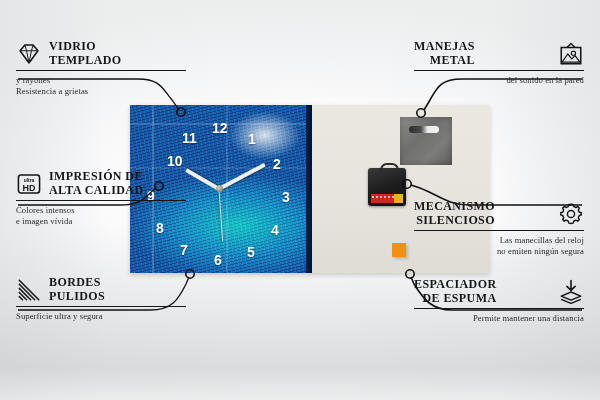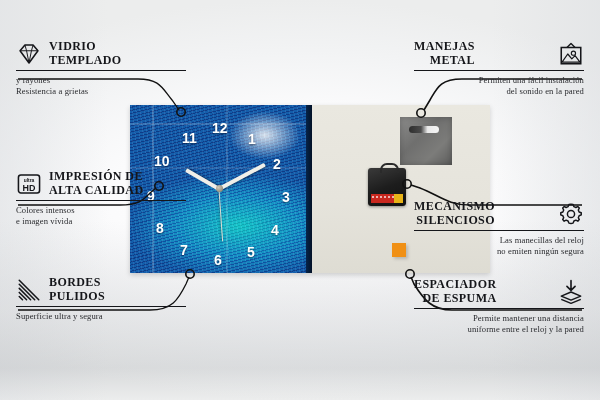--- a/index.html
+++ b/index.html
@@ -151,21 +151,21 @@
       <div class="numeral" style="left:82px;top:16px;text-align:right;">12</div>
       <div class="numeral" style="left:118px;top:27px;">1</div>
       <div class="numeral" style="left:143px;top:52px;">2</div>
       <div class="numeral" style="left:152px;top:85px;">3</div>
       <div class="numeral" style="left:141px;top:118px;">4</div>
       <div class="numeral" style="left:117px;top:140px;">5</div>
       <div class="numeral" style="left:84px;top:148px;">6</div>
       <div class="numeral" style="left:50px;top:138px;">7</div>
       <div class="numeral" style="left:26px;top:116px;">8</div>
       <div class="numeral" style="left:17px;top:84px;">9</div>
-      <div class="numeral" style="left:24px;top:49px;">10</div>
+      <div class="numeral" style="left:24px;top:49px;padding-left:13px;">10</div>
       <div class="numeral" style="left:52px;top:26px;">11</div>
 
       <div class="hand" id="hand-hour" style="left:89px;top:82px;transform:rotate(-150deg);"></div>
       <div class="hand" id="hand-minute" style="left:89px;top:82px;transform:rotate(-28deg);"></div>
       <div class="hand" id="hand-second" style="left:89px;top:84px;transform:rotate(86deg);"></div>
       <div id="hand-cap" style="left:86px;top:80px;"></div>
 
       <div class="edge-dark"></div>
     </div>
 
@@ -258,21 +258,20 @@
         <div class="title">METAL</div>
       </div>
       <svg class="ico" viewBox="0 0 32 32">
         <path d="M11 8 L16 3 L21 8" fill="none" stroke="#15161a" stroke-width="1.7" stroke-linejoin="round"></path>
         <rect x="4" y="8" width="24" height="20" fill="none" stroke="#15161a" stroke-width="1.9"></rect>
         <circle cx="19" cy="15" r="2.6" fill="none" stroke="#15161a" stroke-width="1.4"></circle>
         <path d="M5 26 L12 16 L17 22 L21 18 L27 26 Z" fill="none" stroke="#15161a" stroke-width="1.5" stroke-linejoin="round"></path>
       </svg>
     </div>
     <div class="rule"></div>
-    <div class="sub">Permiten una fácil instalación</div>
     <div class="sub">del sonido en la pared</div>
   </div>
 
   <div class="callout right" style="left:414px;top:170px;margin-top:30px;">
     <div class="head">
       <div>
         <div class="title">MECANISMO</div>
         <div class="title">SILENCIOSO</div>
       </div>
       <svg class="ico" viewBox="0 0 32 32">
@@ -292,15 +291,14 @@
         <div class="title">DE ESPUMA</div>
       </div>
       <svg class="ico" viewBox="0 0 32 32">
         <path d="M16 2 L16 13 M11 9 L16 14 L21 9" fill="none" stroke="#15161a" stroke-width="2" stroke-linecap="round" stroke-linejoin="round"></path>
         <path d="M16 16 L28 21 L16 26 L4 21 Z" fill="none" stroke="#15161a" stroke-width="1.8" stroke-linejoin="round"></path>
         <path d="M4 25 L16 30 L28 25" fill="none" stroke="#15161a" stroke-width="1.8" stroke-linejoin="round"></path>
       </svg>
     </div>
     <div class="rule"></div>
     <div class="sub">Permite mantener una distancia</div>
-    <div class="sub">uniforme entre el reloj y la pared</div>
   </div>
 </div>
 
 </body></html>

